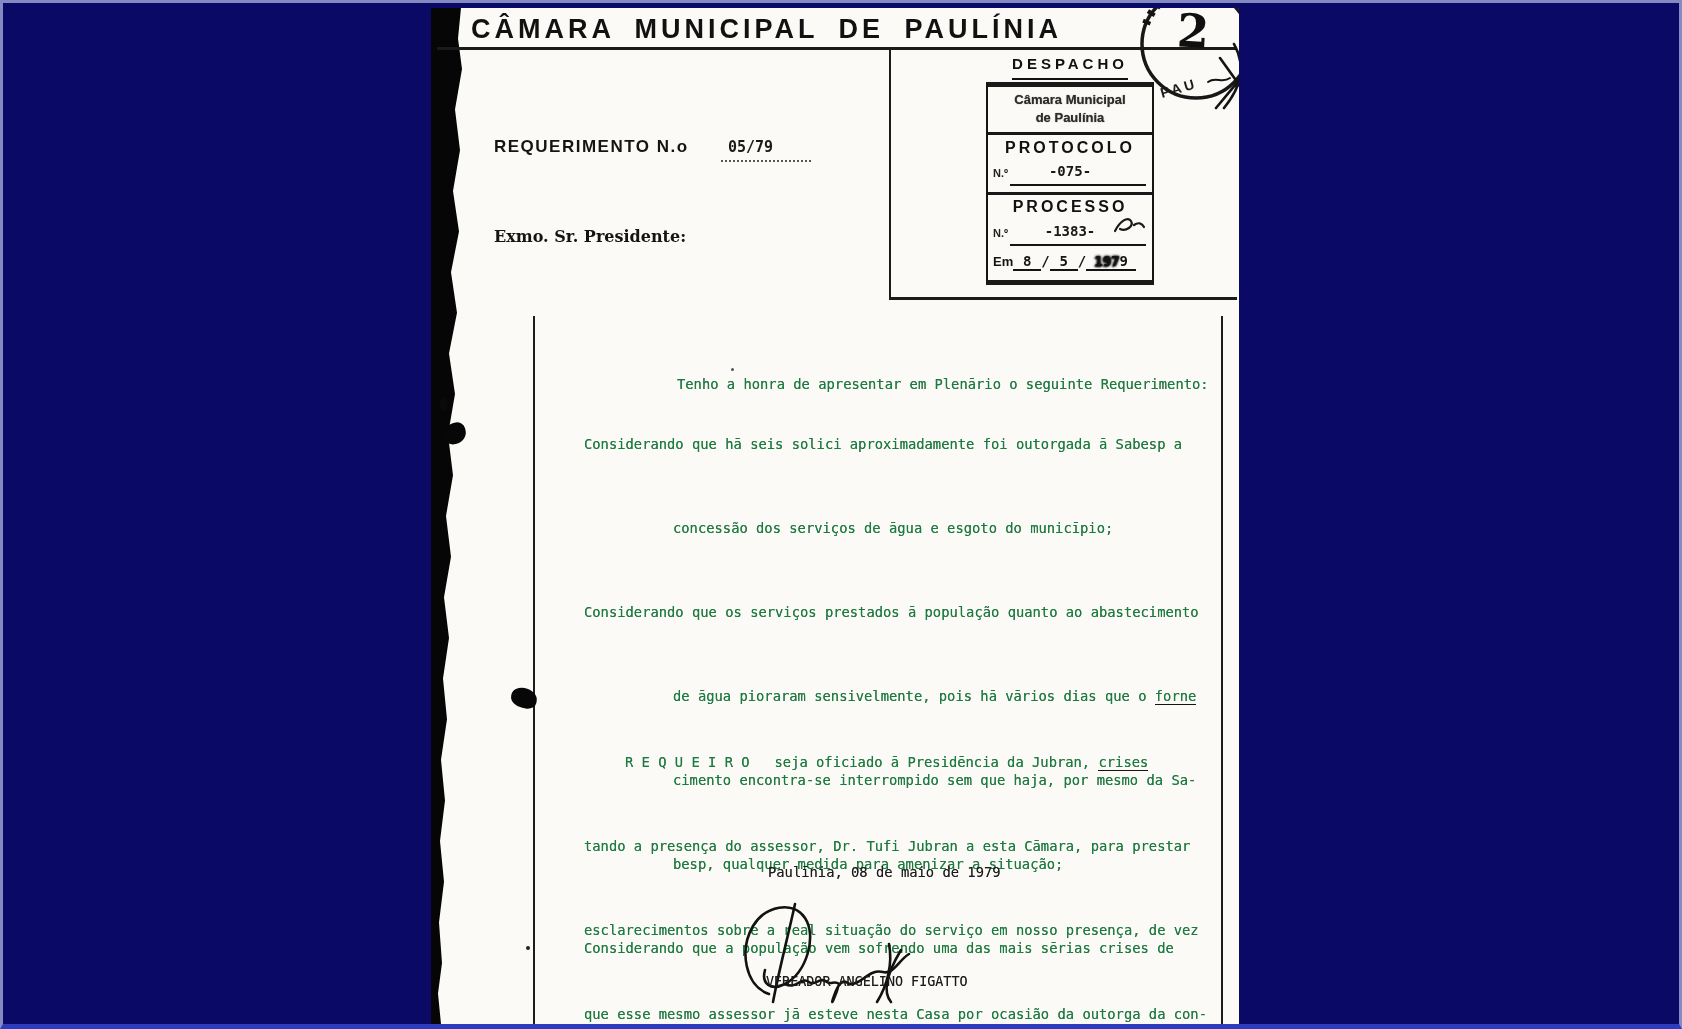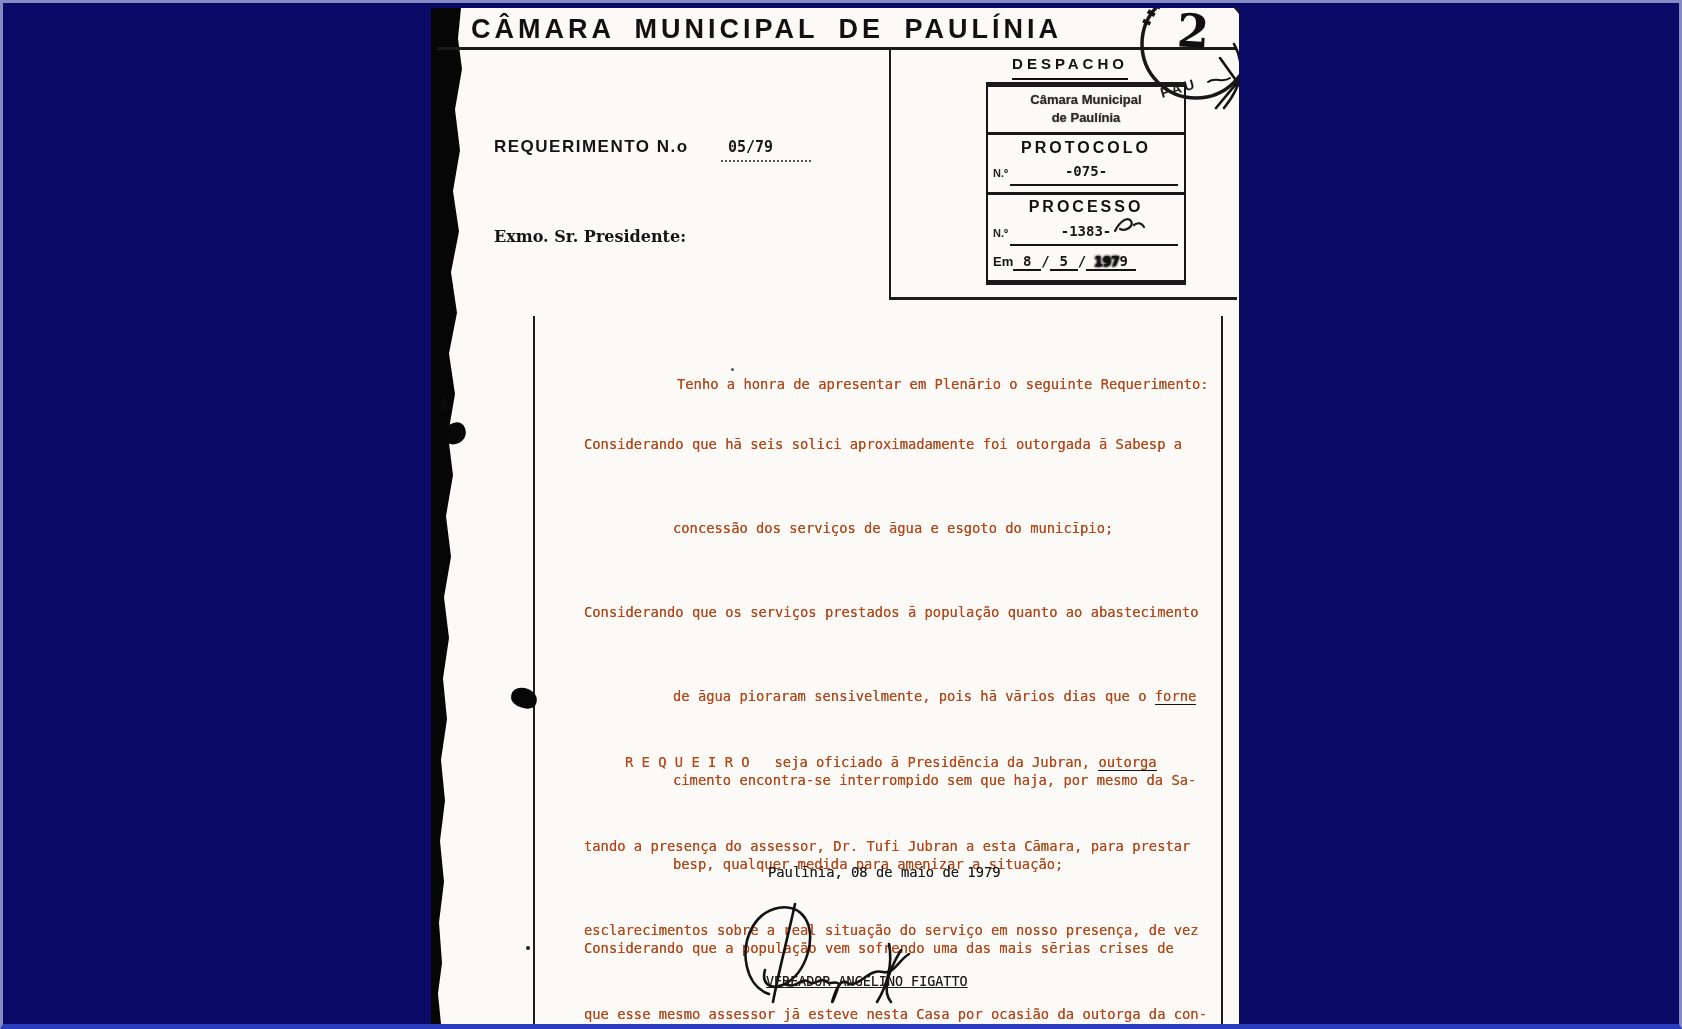--- a/index.html
+++ b/index.html
@@ -30,21 +30,21 @@
   }
   .title-rule{left:6px;top:39px;width:800px;height:3px;background:#1a1a1a;}
   .panel-left{left:458px;top:39px;width:2px;height:250px;background:#1b1b1b;}
   .panel-bottom{left:458px;top:289px;width:348px;height:3px;background:#1b1b1b;}
   .despacho{
     left:555px;top:47px;width:168px;text-align:center;
     font-family:"Liberation Sans",sans-serif;font-weight:bold;font-size:15px;letter-spacing:4px;color:#111;
   }
   .despacho span{border-bottom:2px solid #111;padding-bottom:6px;}
   .stampbox{
-    left:555px;top:74px;width:200px;height:203px;box-sizing:border-box;
+    left:555px;top:74px;width:168px;height:203px;box-sizing:border-box;
     border:2px solid #151515;border-top:5px solid #1a1a1a;border-bottom:5px solid #1a1a1a;padding-left:11px;
   }
   .stampbox .org{
     position:absolute;left:0;width:100%;text-align:center;
     font-family:"Liberation Sans",sans-serif;font-weight:bold;font-size:13px;color:#2c2c2c;
     text-shadow:0 0 1px rgba(40,40,40,.7);
   }
   .sb-div{position:absolute;left:0;width:100%;height:3px;background:#181818;}
   .sb-head{
     position:absolute;left:0;width:100%;text-align:center;
@@ -59,27 +59,27 @@
   .em-row .smudge{font-weight:bold;text-shadow:0 0 3px #000,1px 0 2px #000,-1px 1px 2px #000;}
   .req-label{
     left:63px;top:129px;font-family:"Liberation Sans",sans-serif;font-weight:bold;
     font-size:17px;letter-spacing:1.5px;color:#141414;white-space:nowrap;
   }
   .req-number{left:297px;top:130px;font-size:15px;font-weight:bold;color:#1a1a1a;}
   .req-dotted{left:290px;top:152px;width:90px;border-bottom:2px dotted #555;}
   .salutation{left:63px;top:219px;font-family:"DejaVu Serif",serif;font-weight:bold;font-size:16px;color:#141414;}
   .tb-left{left:102px;top:308px;width:2px;height:708px;background:#1c1c1c;}
   .tb-right{left:790px;top:308px;width:2px;height:708px;background:#1c1c1c;}
-  .bodyblock{font-size:13.8px;line-height:28px;color:#c2410c;white-space:pre;text-shadow:0 0 .4px rgba(20,20,20,.55);}
+  .bodyblock{font-size:13.8px;line-height:28px;color:#15803d;white-space:pre;text-shadow:0 0 .4px rgba(20,20,20,.55);}
   .bodyline{white-space:pre;}
   .ind1{margin-left:89px;}
   .indreq{margin-left:41px;}
   .uln{border-bottom:1.6px solid #141414;}
   .dateline{left:337px;top:856px;font-size:13.8px;color:#1b1b1b;text-shadow:0 0 .4px rgba(20,20,20,.55);}
-  .signer{left:335px;top:966px;font-size:13.4px;color:#1b1b1b;white-space:nowrap;text-shadow:0 0 .4px rgba(20,20,20,.55);text-decoration:underline;}
+  .signer{left:335px;top:966px;font-size:13.4px;color:#1b1b1b;white-space:nowrap;text-shadow:0 0 .4px rgba(20,20,20,.55);}
   .page-num{
     left:746px;top:-4px;font-family:"DejaVu Serif",serif;font-weight:900;font-size:46px;color:#101010;
     transform:rotate(3deg);
   }
   .blob1{left:12px;top:415px;width:23px;height:21px;background:#070707;border-radius:60% 40% 55% 45%;transform:rotate(-15deg);}
   .blob1b{left:8px;top:390px;width:9px;height:13px;background:#0a0a0a;border-radius:50%;}
   .blob2{left:80px;top:680px;width:26px;height:20px;background:#070707;border-radius:50% 60% 40% 55%;transform:rotate(10deg);}
   .speck1{left:95px;top:938px;width:4px;height:4px;background:#222;border-radius:50%;}
   .speck2{left:300px;top:360px;width:3px;height:3px;background:#555;border-radius:50%;}
   svg{display:block;}
@@ -151,21 +151,21 @@
       <div class="bodyline ind1"><span>cimento encontra-se interrompido sem que haja, por mesmo da Sa-</span><span class="uln"></span></div>
       <div class="bodyline ind1"><span>besp, qualquer medida para amenizar a situação;</span><span class="uln"></span></div>
       <div class="bodyline"><span>Considerando que a população vem sofrendo uma das mais sērias crises de</span><span class="uln"></span></div>
       <div class="bodyline ind1"><span class="uln"></span></div>
       
       
       
     </div>
 
     <div class="abs bodyblock" style="left:153px;top:684px;">
-      <div class="bodyline indreq"><span>R E Q U E I R O   seja oficiado ā Presidēncia da Jubran, </span><span class="uln">outorga</span></div>
+      <div class="bodyline indreq"><span>R E Q U E I R O   seja oficiado ā Presidēncia da Jubran, </span><span class="uln">crises</span></div>
       <div class="bodyline"><span>tando a presença do assessor, Dr. Tufi Jubran a esta Cāmara, para prestar</span><span class="uln"></span></div>
       <div class="bodyline"><span>esclarecimentos sobre a real situação do serviço em nosso presença, de vez</span><span class="uln"></span></div>
       <div class="bodyline"><span>que esse mesmo assessor jā esteve nesta Casa por ocasião da outorga da con-</span><span class="uln"></span></div>
       
     </div>
 
     <div class="abs dateline">Paulīnia, 08 de maio de 1979</div>
 
     <div class="abs" style="left:300px;top:890px;width:220px;height:120px;">
       <svg width="220" height="120" viewBox="0 0 220 120">

